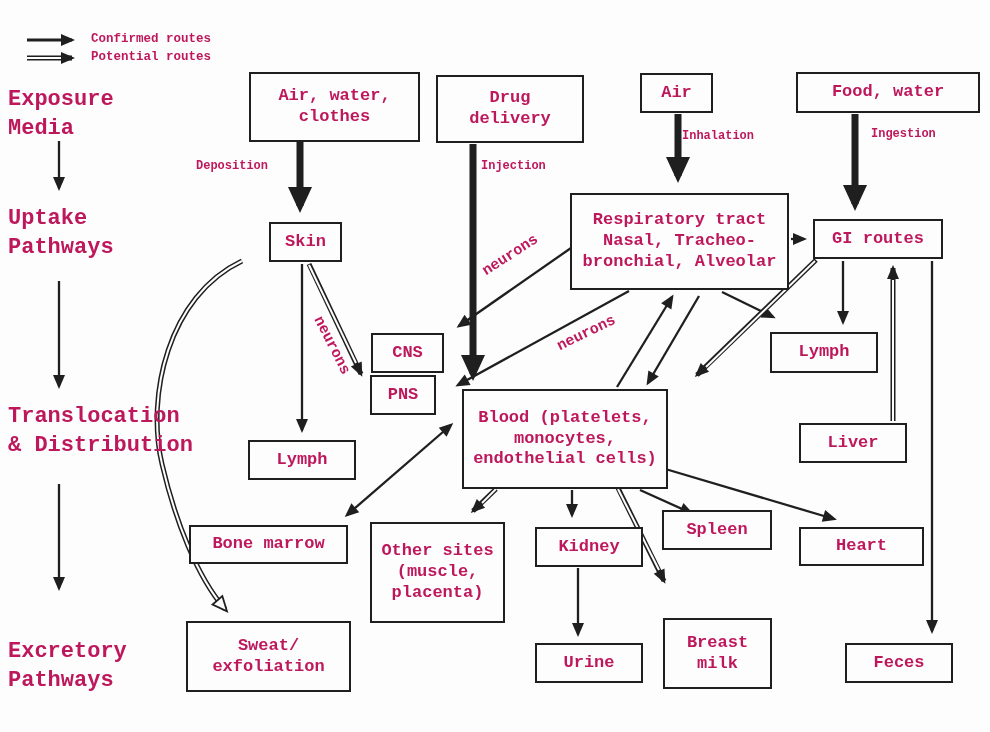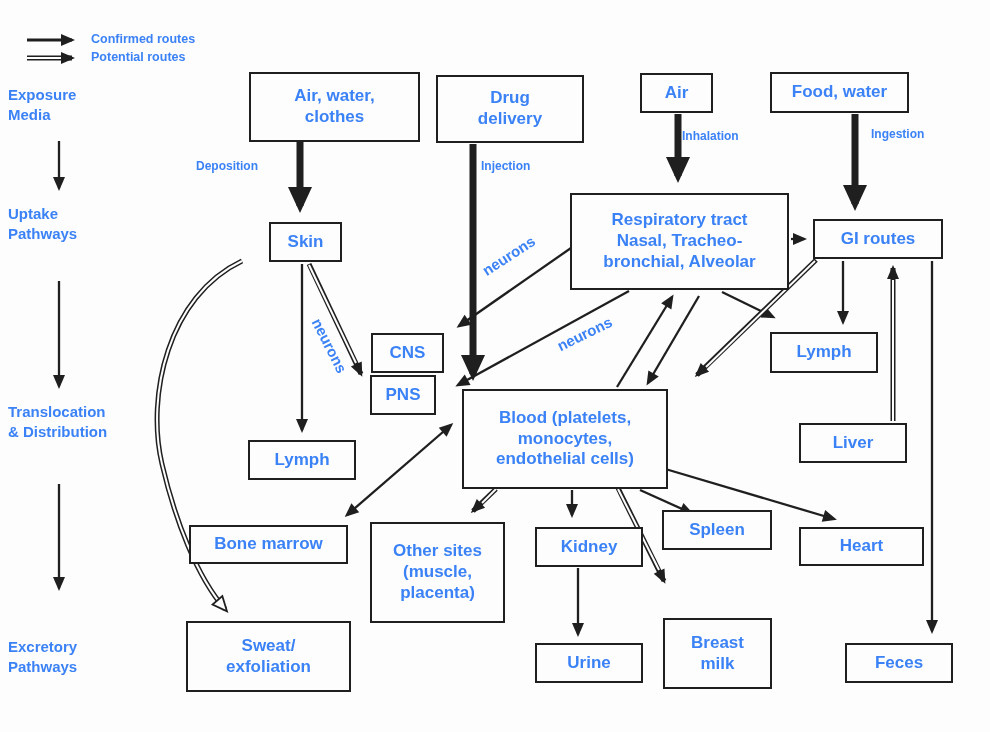--- a/index.html
+++ b/index.html
@@ -1,35 +1,35 @@
 <!DOCTYPE html>
 <html><head>
 <meta charset="utf-8">
 <style>
   html,body{margin:0;padding:0;background:#ffffff;}
   #figure{
     position:relative;width:990px;height:732px;overflow:hidden;
-    background:#fdfdfd;color:#3b82f6;
-    font-family:Liberation Sans, sans-serif;
+    background:#fdfdfd;color:#be185d;
+    font-family:Liberation Mono, monospace;
   }
   #arrow-layer{position:absolute;left:0;top:0;}
   .ln{stroke:#1f1f1f;stroke-width:2.3;fill:none;}
   .lg{stroke-width:3.2;}
   .lnT{stroke:#1f1f1f;stroke-width:7;fill:none;}
   .dblB{stroke:#1f1f1f;stroke-width:5;fill:none;}
   .dblW{stroke:#fdfdfd;stroke-width:2;fill:none;}
   .node{
     position:absolute;box-sizing:border-box;
     border:2.5px solid #1f1f1f;background:#fdfdfd;
     display:flex;align-items:center;justify-content:center;
     text-align:center;font-size:17px;font-weight:600;line-height:1.22;
     white-space:pre-line;z-index:2;
   }
   .stage{
-    position:absolute;font-size:15px;font-weight:600;line-height:1.32;
+    position:absolute;font-size:22px;font-weight:600;line-height:1.32;
     white-space:pre-line;z-index:2;
   }
   .elabel{position:absolute;font-size:12px;font-weight:600;z-index:2;}
   .nlabel{position:absolute;font-size:15px;font-weight:600;z-index:1;transform-origin:center;}
   .llabel{position:absolute;font-size:12.5px;font-weight:700;z-index:2;}
 </style>
 </head>
 <body>
 
 <div id="figure">
@@ -115,21 +115,21 @@
   <div class="elabel" style="left:871px;top:127px">Ingestion</div>
   <div class="nlabel" style="left:300px;top:337px;transform:rotate(63deg)">neurons</div>
   <div class="nlabel" style="left:479px;top:247px;transform:rotate(-33deg)">neurons</div>
   <div class="nlabel" style="left:555px;top:325px;transform:rotate(-26deg)">neurons</div>
 
   <div class="node" style="left:249px;top:72px;width:171px;height:70px">Air, water,
 clothes</div>
   <div class="node" style="left:436px;top:75px;width:148px;height:68px">Drug
 delivery</div>
   <div class="node" style="left:640px;top:73px;width:73px;height:40px">Air</div>
-  <div class="node" style="left:770px;top:72px;width:139px;height:41px">Food, water</div>
+  <div class="node" style="left:796px;top:72px;width:184px;height:41px">Food, water</div>
   <div class="node" style="left:269px;top:222px;width:73px;height:40px">Skin</div>
   <div class="node" style="left:570px;top:193px;width:219px;height:97px">Respiratory tract
 Nasal, Tracheo-
 bronchial, Alveolar</div>
   <div class="node" style="left:813px;top:219px;width:130px;height:40px">GI routes</div>
   <div class="node" style="left:371px;top:333px;width:73px;height:40px">CNS</div>
   <div class="node" style="left:370px;top:375px;width:66px;height:40px">PNS</div>
   <div class="node" style="left:462px;top:389px;width:206px;height:100px">Blood (platelets,
 monocytes,
 endothelial cells)</div>

